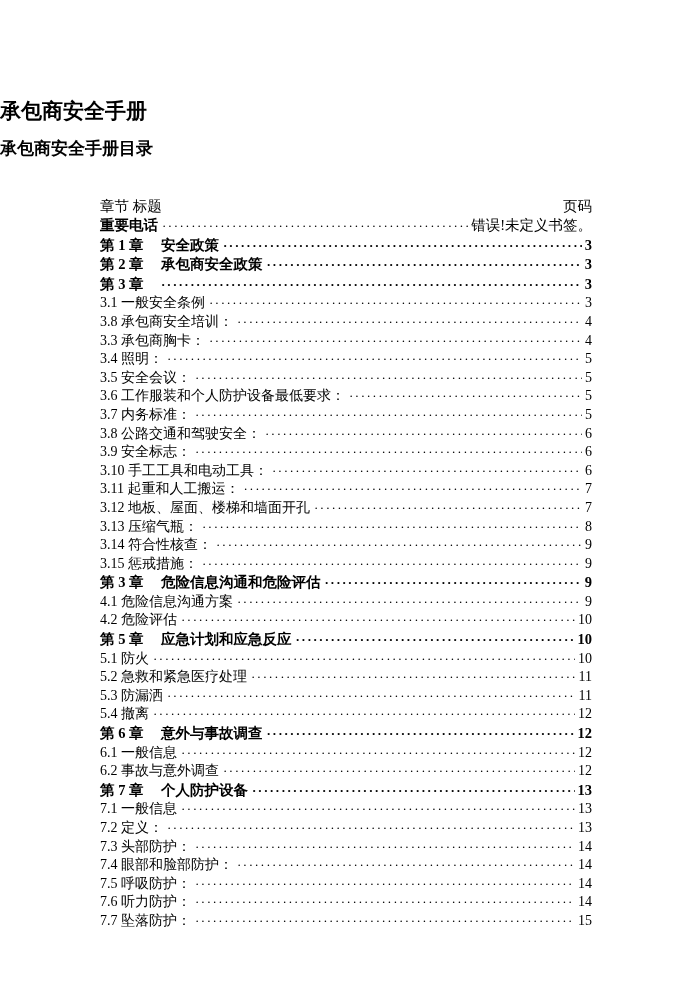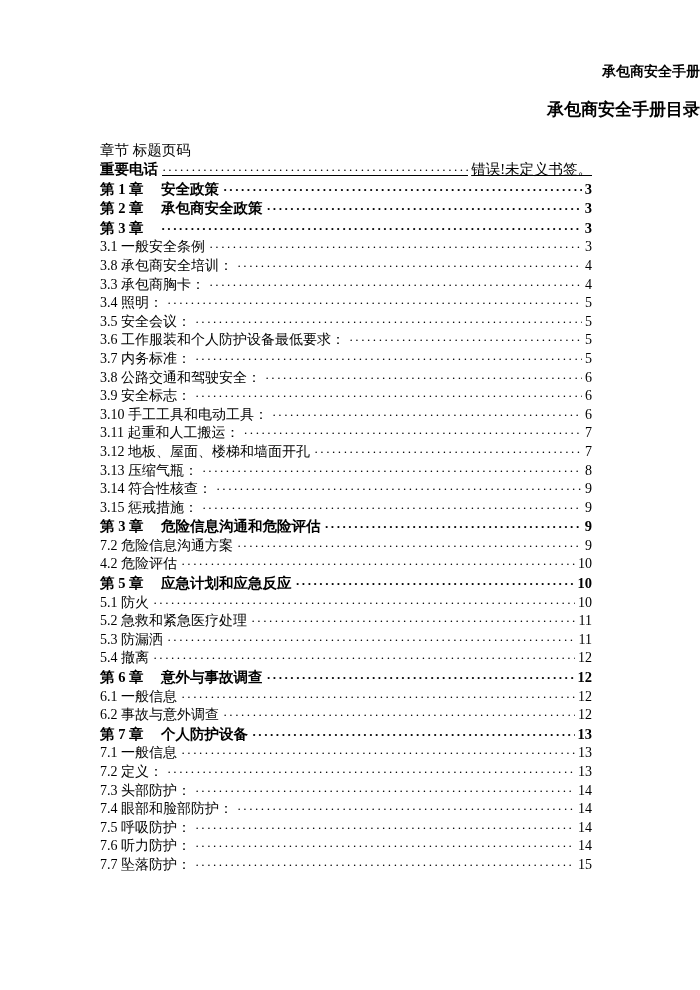--- a/index.html
+++ b/index.html
@@ -15,61 +15,61 @@
     overflow: hidden;
   }
   .page {
     width: 700px;
     height: 990px;
     background: #ffffff;
     box-sizing: border-box;
   }
   .doc-title {
     margin: 0;
-    padding-top: 59px;
-    text-align: right;
-    font-size: 14px;
+    padding-top: 98px;
+    text-align: left;
+    font-size: 21px;
     line-height: 26px;
     font-weight: bold;
   }
   .doc-subtitle {
     margin: 15px 0 0 0;
-    text-align: right;
+    text-align: left;
     font-size: 17px;
     line-height: 20px;
     font-weight: bold;
     font-family: Liberation Serif, serif;
   }
   .toc {
     margin: 0 108px 0 100px; 
   }
   .toc-header {
     display: flex;
-    margin-top: 21px;
+    justify-content: space-between;
+    margin-top: 38px;
     font-size: 14.5px;
     line-height: 19px;
     font-weight: normal;
   }
   .toc-rows { margin-top: 0; }
   .row {
     display: flex;
     align-items: flex-start;
     line-height: 18.6px;
     font-size: 14px;
     white-space: nowrap;
   }
   .row.chapter, .row.important {
     font-size: 14.5px;
     font-weight: bold;
   }
   
   .row.important .leader,
   .row.important .page-num {
     font-weight: normal;
-    text-decoration: underline;
   }
   .num { flex: none; width: 61px; }
   .num:empty { display: none; }
   .title { flex: none; padding-right: 4px; }
   .leader {
     flex: 1 1 auto;
     min-width: 0;
     overflow: hidden;
     position: relative;
   }
@@ -235,21 +235,21 @@
 
   <div class="row chapter">
     <span class="num">第 3 章</span>
     <span class="title">危险信息沟通和危险评估</span>
     <span class="leader"></span>
     <span class="page-num">9</span>
   </div>
 
   <div class="row section">
 
-    <span class="title">7.2 危险信息沟通方案</span>
+    <span class="title">4.1 危险信息沟通方案</span>
     <span class="leader"></span>
     <span class="page-num">9</span>
   </div>
 
   <div class="row section">
 
     <span class="title">4.2 危险评估</span>
     <span class="leader"></span>
     <span class="page-num">10</span>
   </div>

